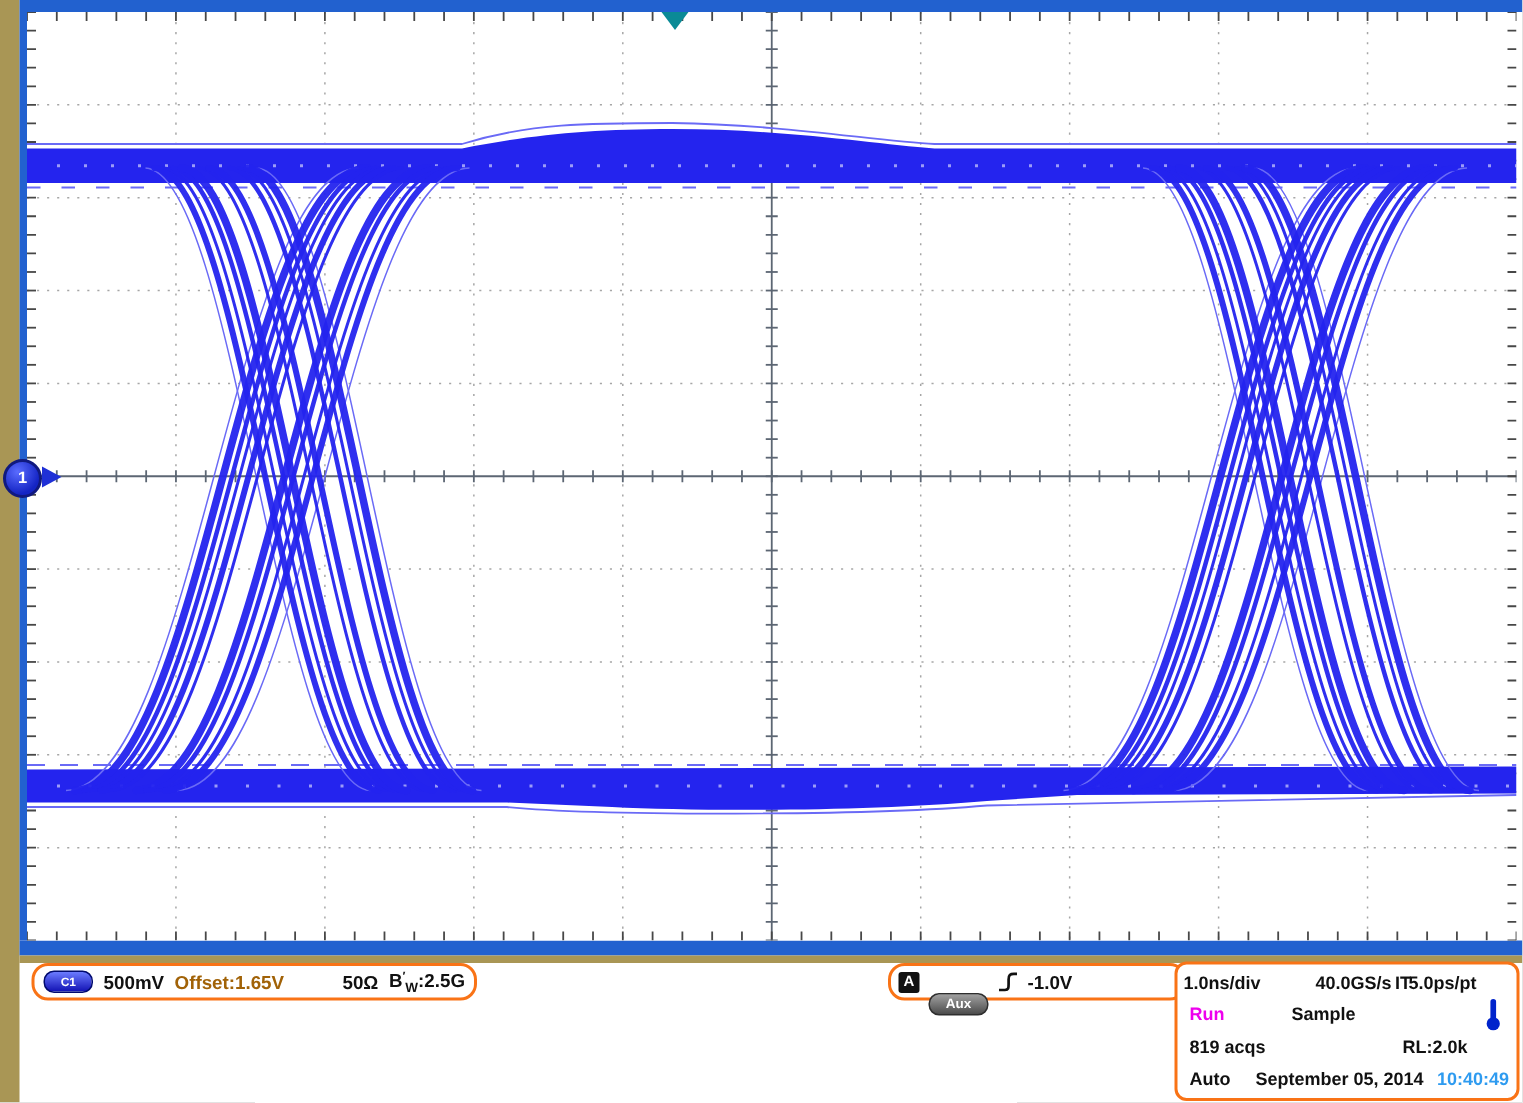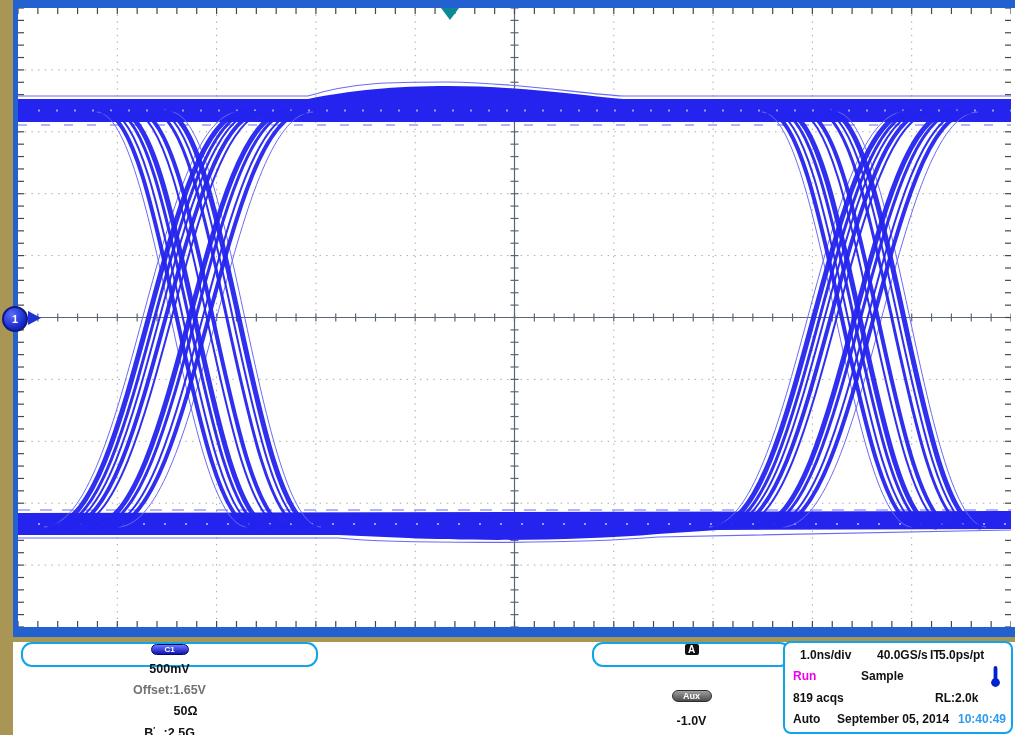--- a/index.html
+++ b/index.html
@@ -18,32 +18,32 @@
   .trig-marker{position:absolute;left:441px;top:8px;width:0;height:0;
     border-left:9px solid transparent;border-right:9px solid transparent;border-top:12px solid #0a8a96;}
   
   .ch-marker{position:absolute;left:2px;top:306px;width:44px;height:24px;}
   .ch-circle{position:absolute;left:0;top:0;width:22px;height:22px;border-radius:50%;
     background:radial-gradient(circle at 35% 30%,#5a6cff,#1424c4 70%);border:2px solid #10197f;
     color:#fff;font-size:11px;font-weight:bold;display:flex;align-items:center;justify-content:center;}
   .ch-arrow{position:absolute;left:26px;top:5px;width:0;height:0;
     border-top:7px solid transparent;border-bottom:7px solid transparent;border-left:13px solid #1f30d6;}
   
-  .rbox{position:absolute;background:#fff;border:2px solid #0ea5e9;border-radius:11px;
-    display:flex;align-items:center;font-weight:bold;font-size:12.5px;color:#111;white-space:nowrap;flex-direction:column;}
+  .rbox{position:absolute;background:#fff;border:2px solid #f97316;border-radius:11px;
+    display:flex;align-items:center;font-weight:bold;font-size:12.5px;color:#111;white-space:nowrap;}
   .channel-box{left:21px;top:642px;width:281px;height:21px;padding:0 6px;gap:7px;}
   .trigger-box{left:592px;top:642px;width:185px;height:21px;padding:0 5px;gap:6px;}
   .acq-box{left:783px;top:641px;width:226px;height:89px;border-radius:8px;display:block;font-size:12px;}
   .pill{display:inline-flex;align-items:center;justify-content:center;color:#fff;font-weight:bold;}
   .c1-pill{width:36px;height:13px;border-radius:7px;font-size:8px;
     background:linear-gradient(#6b7bff,#1212b4);border:1px solid #000a6e;}
   .a-badge{width:14px;height:14px;border-radius:2px;font-size:10px;background:#111;}
   .aux-pill{width:38px;height:13px;border-radius:7px;font-size:9px;
     background:linear-gradient(#a0a0a0,#4c4c4c);border:1px solid #2e2e2e;margin-top:29px;}
-  .gray{color:#737373;}
+  .gray{color:#a16207;}
   .bw sup{font-size:8px;vertical-align:super;}
   .bw sub{font-size:9px;vertical-align:sub;}
   .acq-row{position:absolute;left:0;width:100%;height:20px;}
   .acq-row span{position:absolute;top:2px;}
   .r1{top:3px;} .r2{top:24px;} .r3{top:46px;text-align:right;} .r4{top:67px;}
   .magenta{color:#ee00ee;}
   .timeblue{color:#2e9bf0;}
   .therm{position:absolute;right:9px;top:-2px;}
 </style>
 </head>
@@ -459,21 +459,21 @@
     <span class="pill a-badge">A</span>
     <span class="pill aux-pill">Aux</span>
     <svg width="14" height="15">
       <path d="M1,13 L5,13 C7.4,13 7.4,11.5 7.4,9 L7.4,6 C7.4,3 8.4,2.3 11,2.3 L13,2.3" stroke="#111" stroke-width="1.8" fill="none"></path>
     </svg>
     <span>-1.0V</span>
   </div>
 
   <div class="rbox acq-box">
     <div class="acq-row r1">
-      <span style="left:15px">1.0ns/div</span>
+      <span style="left:4px">1.0ns/div</span>
       <span style="left:92px">40.0GS/s</span>
       <span style="left:145px">IT</span>
       <span style="left:154px">5.0ps/pt</span>
     </div>
     <div class="acq-row r2">
       <span class="magenta" style="left:8px">Run</span>
       <span style="left:76px">Sample</span>
       <svg class="therm" width="13" height="23">
         <rect x="4.6" y="1" width="3.8" height="14" rx="1.9" fill="#0024cc"></rect>
         <circle cx="6.5" cy="17.5" r="4.4" fill="#0024cc"></circle>

